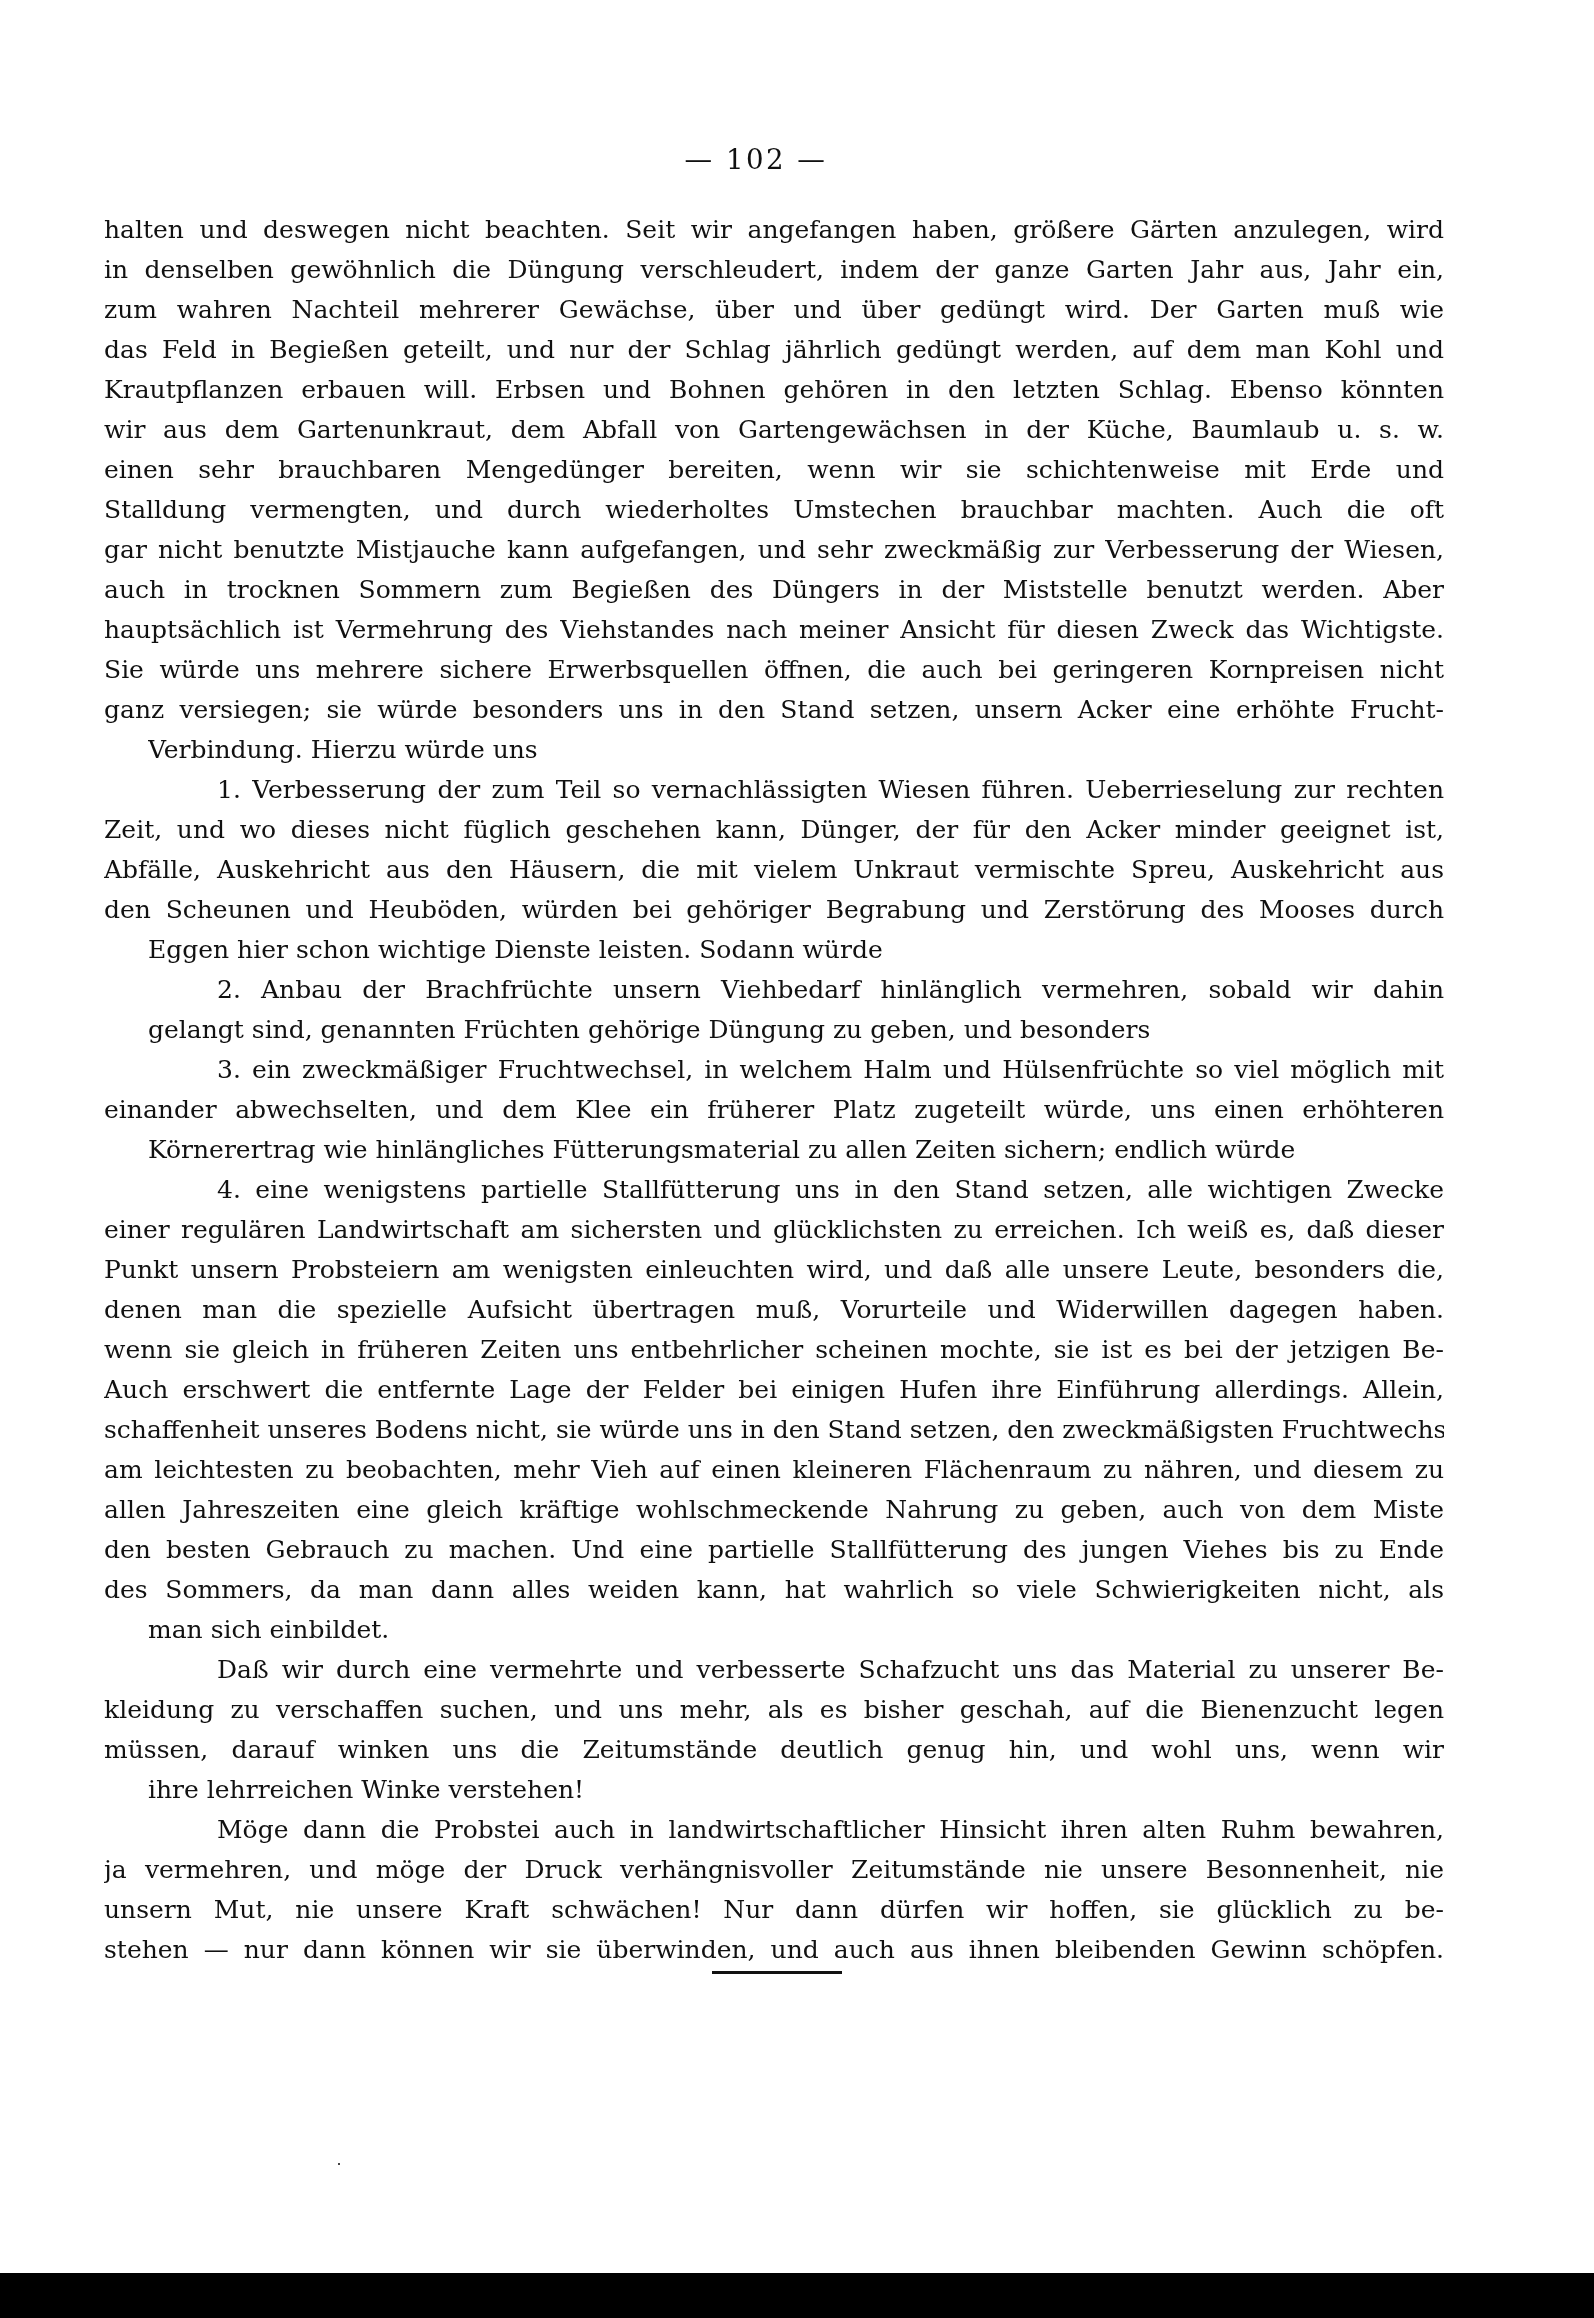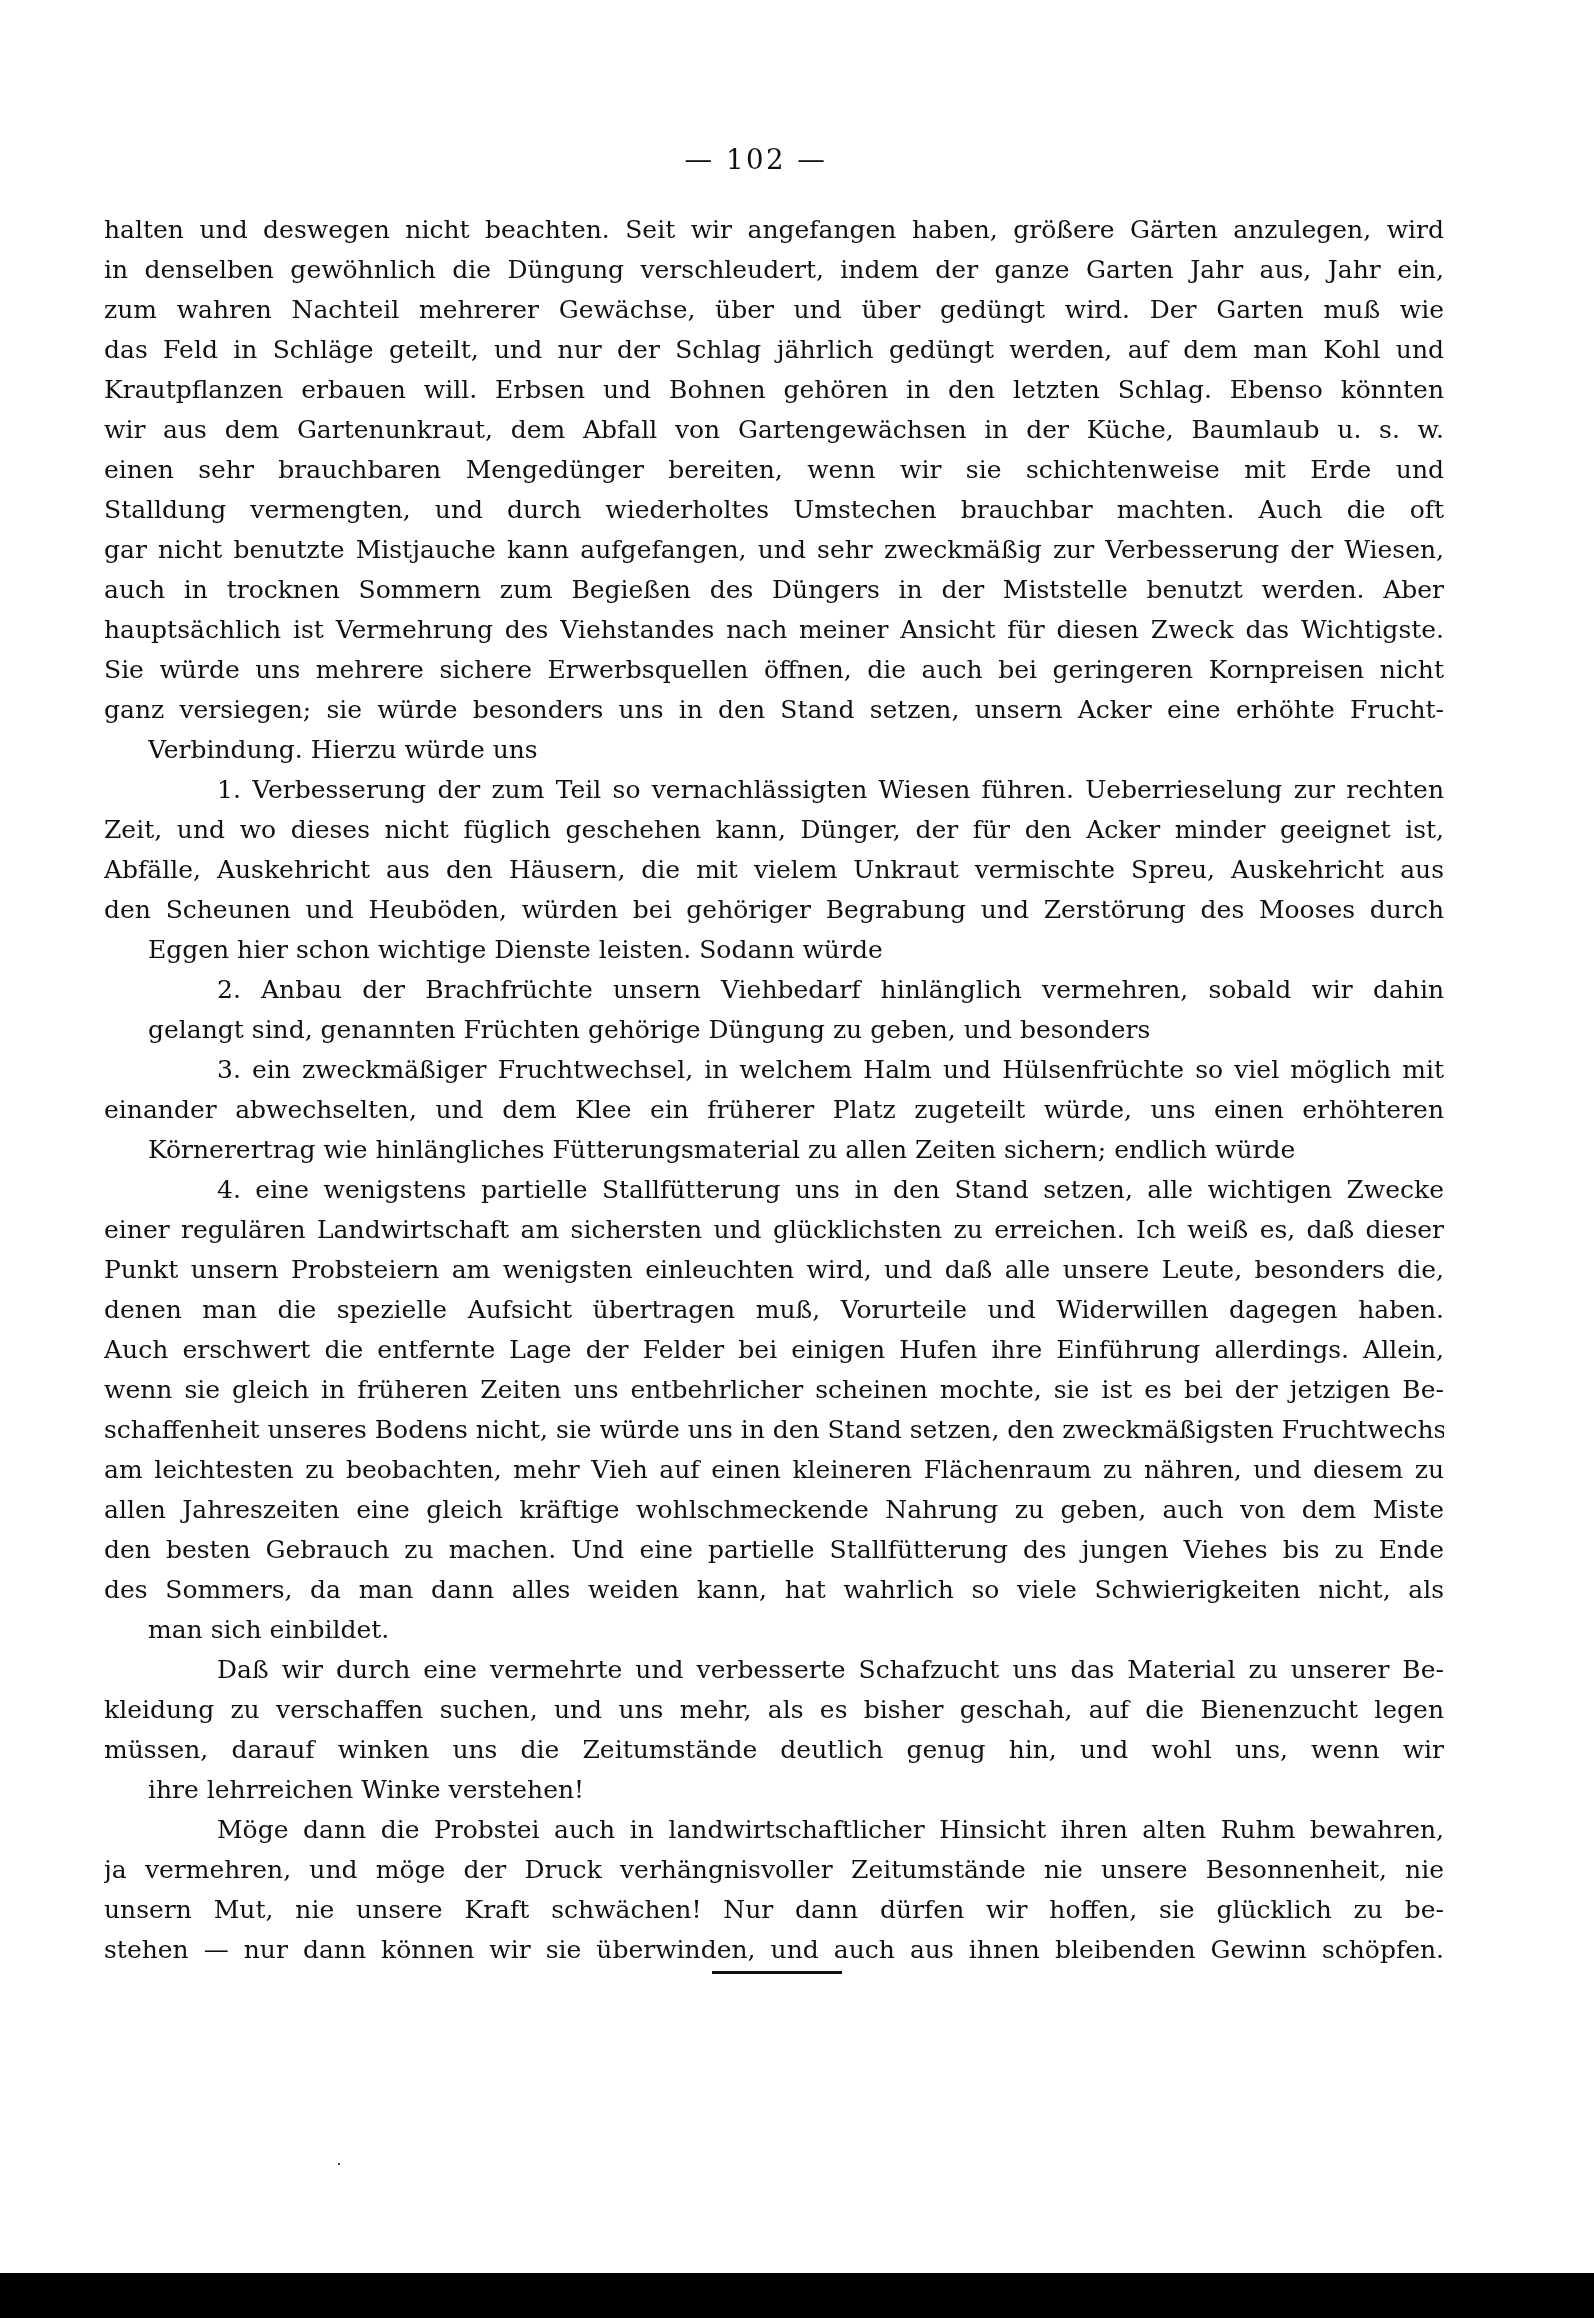--- a/index.html
+++ b/index.html
@@ -26,21 +26,21 @@
 </style>
 </head>
 <body>
 
 <div class="page-number">— 102 —</div>
 
 <div class="body-text" id="body-text">
     <span class="line">halten und deswegen nicht beachten.  Seit wir angefangen haben, größere Gärten anzulegen, wird</span>
     <span class="line">in denselben gewöhnlich die Düngung verschleudert, indem der ganze Garten Jahr aus, Jahr ein,</span>
     <span class="line">zum wahren Nachteil mehrerer Gewächse, über und über gedüngt wird.  Der Garten muß wie</span>
-    <span class="line">das Feld in Schläge geteilt, und nur der Schlag jährlich gedüngt werden, auf dem man Kohl und</span>
+    <span class="line">das Feld in Begießen geteilt, und nur der Schlag jährlich gedüngt werden, auf dem man Kohl und</span>
     <span class="line">Krautpflanzen erbauen will.  Erbsen und Bohnen gehören in den letzten Schlag.  Ebenso könnten</span>
     <span class="line">wir aus dem Gartenunkraut, dem Abfall von Gartengewächsen in der Küche, Baumlaub u. s. w.</span>
     <span class="line">einen sehr brauchbaren Mengedünger bereiten, wenn wir sie schichtenweise mit Erde und</span>
     <span class="line">Stalldung vermengten, und durch wiederholtes Umstechen brauchbar machten.  Auch die oft</span>
     <span class="line">gar nicht benutzte Mistjauche kann aufgefangen, und sehr zweckmäßig zur Verbesserung der Wiesen,</span>
     <span class="line">auch in trocknen Sommern zum Begießen des Düngers in der Miststelle benutzt werden.  Aber</span>
     <span class="line">hauptsächlich ist Vermehrung des Viehstandes nach meiner Ansicht für diesen Zweck das Wichtigste.</span>
     <span class="line">Sie würde uns mehrere sichere Erwerbsquellen öffnen, die auch bei geringeren Kornpreisen nicht</span>
     <span class="line">ganz versiegen; sie würde besonders uns in den Stand setzen, unsern Acker eine erhöhte Frucht-</span>
     <span class="line last">Verbindung.  Hierzu würde uns</span>
@@ -51,22 +51,22 @@
     <span class="line last">Eggen hier schon wichtige Dienste leisten.  Sodann würde</span>
     <span class="line indent">2. Anbau der Brachfrüchte unsern Viehbedarf hinlänglich vermehren, sobald wir dahin</span>
     <span class="line last">gelangt sind, genannten Früchten gehörige Düngung zu geben, und besonders</span>
     <span class="line indent">3. ein zweckmäßiger Fruchtwechsel, in welchem Halm und Hülsenfrüchte so viel möglich mit</span>
     <span class="line">einander abwechselten, und dem Klee ein früherer Platz zugeteilt würde, uns einen erhöhteren</span>
     <span class="line last">Körnerertrag wie hinlängliches Fütterungsmaterial zu allen Zeiten sichern; endlich würde</span>
     <span class="line indent">4. eine wenigstens partielle Stallfütterung uns in den Stand setzen, alle wichtigen Zwecke</span>
     <span class="line">einer regulären Landwirtschaft am sichersten und glücklichsten zu erreichen.  Ich weiß es, daß dieser</span>
     <span class="line">Punkt unsern Probsteiern am wenigsten einleuchten wird, und daß alle unsere Leute, besonders die,</span>
     <span class="line">denen man die spezielle Aufsicht übertragen muß, Vorurteile und Widerwillen dagegen haben.</span>
+    <span class="line">wenn sie gleich in früheren Zeiten uns entbehrlicher scheinen mochte, sie ist es bei der jetzigen Be-</span>
     <span class="line">Auch erschwert die entfernte Lage der Felder bei einigen Hufen ihre Einführung allerdings.  Allein,</span>
-    <span class="line">wenn sie gleich in früheren Zeiten uns entbehrlicher scheinen mochte, sie ist es bei der jetzigen Be-</span>
     <span class="line">schaffenheit unseres Bodens nicht, sie würde uns in den Stand setzen, den zweckmäßigsten Fruchtwechsel</span>
     <span class="line">am leichtesten zu beobachten, mehr Vieh auf einen kleineren Flächenraum zu nähren, und diesem zu</span>
     <span class="line">allen Jahreszeiten eine gleich kräftige wohlschmeckende Nahrung zu geben, auch von dem Miste</span>
     <span class="line">den besten Gebrauch zu machen.  Und eine partielle Stallfütterung des jungen Viehes bis zu Ende</span>
     <span class="line">des Sommers, da man dann alles weiden kann, hat wahrlich so viele Schwierigkeiten nicht, als</span>
     <span class="line last">man sich einbildet.</span>
     <span class="line indent">Daß wir durch eine vermehrte und verbesserte Schafzucht uns das Material zu unserer Be-</span>
     <span class="line">kleidung zu verschaffen suchen, und uns mehr, als es bisher geschah, auf die Bienenzucht legen</span>
     <span class="line">müssen, darauf winken uns die Zeitumstände deutlich genug hin, und wohl uns, wenn wir</span>
     <span class="line last">ihre lehrreichen Winke verstehen!</span>

